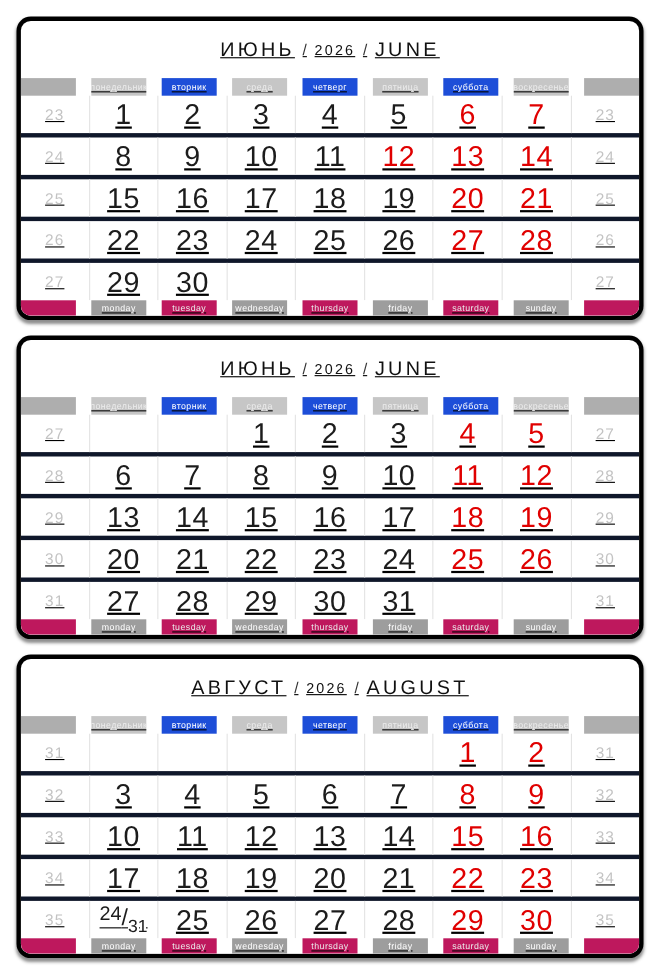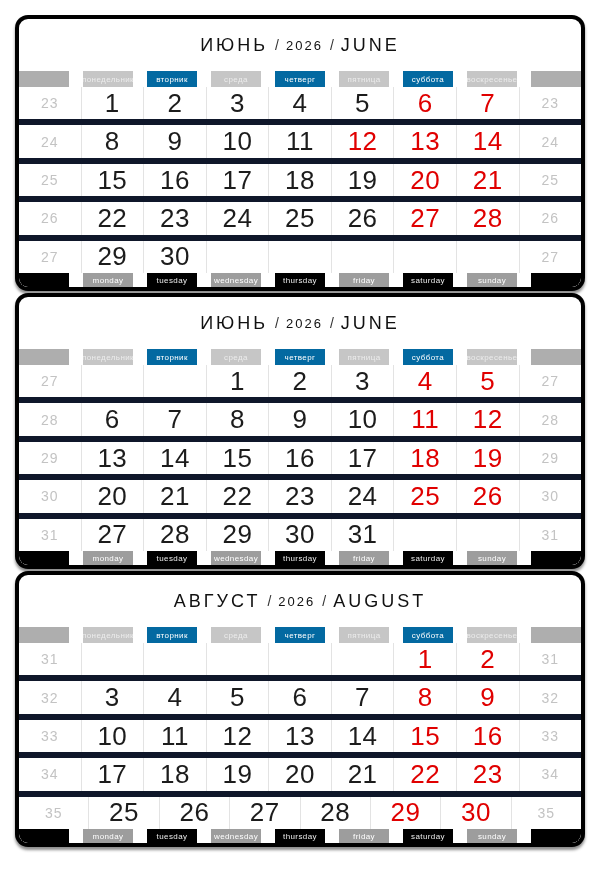--- a/index.html
+++ b/index.html
@@ -3,51 +3,51 @@
 <meta charset="utf-8">
 <style>
   html,body{margin:0;padding:0;}
   body{
     width:600px;height:888px;background:#ffffff;
     font-family:"Liberation Sans","DejaVu Sans",sans-serif;
     -webkit-font-smoothing:antialiased;
   }
   .page{box-sizing:border-box;width:600px;height:888px;padding:19px 19px 0 19px;}
   .panel{
-    position:relative;width:562px;height:268px;margin:0 auto 10px auto;
+    position:relative;width:562px;height:268px;margin:0 auto 22px auto;
     background:#ffffff;border-radius:9px;overflow:hidden;
     box-shadow:0 0 0 4px #000000, 0 3px 3px 4px rgba(0,0,0,0.45);
-    display:flex;flex-direction:column;
+    display:flex;flex-direction:column;text-decoration:underline;
   }
   
   .title{
     height:52px;flex:0 0 52px;display:flex;align-items:center;justify-content:center;
     color:#111111;white-space:nowrap;
   }
   .title .m{font-size:18px;letter-spacing:3px;font-weight:500;}
   .title .slash{font-size:14px;color:#333;margin:0 7px;font-weight:400;}
   .title .yr{font-size:13px;letter-spacing:2px;font-weight:500;}
   
   .dayrow{display:flex;gap:14px;background:#ffffff;}
   .dayrow .cell{
     flex:1 1 0;display:flex;align-items:center;justify-content:center;
     font-size:8px;letter-spacing:0.4px;overflow:hidden;white-space:nowrap;
   }
   .dayrow.top{flex:0 0 16px;height:16px;}
   .dayrow.bottom{flex:0 0 14px;height:14px;}
-  .dayrow.top .cell{background:#0369a1;color:#ffffff;}
+  .dayrow.top .cell{background:#1d4ed8;color:#ffffff;}
   .dayrow.top .cell:nth-child(even){background:#c6c6c6;color:#ececec;}
   .dayrow.top .cell:first-child,
   .dayrow.top .cell:last-child{background:#aeaeae;}
-  .dayrow.bottom .cell{background:#000000;color:#ebebeb;}
+  .dayrow.bottom .cell{background:#be185d;color:#ebebeb;}
   .dayrow.bottom .cell:nth-child(even){background:#9d9d9d;color:#ffffff;}
   
   .grid{flex:1 1 auto;display:flex;flex-direction:column;}
   .week{flex:1 1 0;display:flex;}
-  .week:not(:last-child){border-bottom:6px solid #0f172a;text-align:right;}
+  .week:not(:last-child){border-bottom:4px solid #0f172a;text-align:right;}
   .week > div{
     flex:1 1 0;display:flex;align-items:center;justify-content:center;
     box-sizing:border-box;
   }
   .week > div:not(:last-child){border-right:1px solid #e3e3e3;}
   .wk{font-size:14px;color:#c3c3c3;letter-spacing:1px;}
   .day{font-size:26px;color:#1c1c1c;letter-spacing:0.5px;}
   .day.red{color:#e00000;}
   .day .combo{font-size:18px;letter-spacing:0;}
   .day .combo .hi{vertical-align:6px;}
@@ -296,20 +296,23 @@
           <div class="day">18</div>
           <div class="day">19</div>
           <div class="day">20</div>
           <div class="day">21</div>
           <div class="day red">22</div>
           <div class="day red">23</div>
           <div class="wk">34</div>
         </div>
         <div class="week">
           <div class="wk">35</div>
+          <div class="day">
+            <span class="combo"><span class="hi">24</span><span class="sl">/</span><span class="lo">31</span></span>
+          </div>
           <div class="day">25</div>
           <div class="day">26</div>
           <div class="day">27</div>
           <div class="day">28</div>
           <div class="day red">29</div>
           <div class="day red">30</div>
           <div class="wk">35</div>
         </div>
       </div>
     <div class="dayrow bottom">

